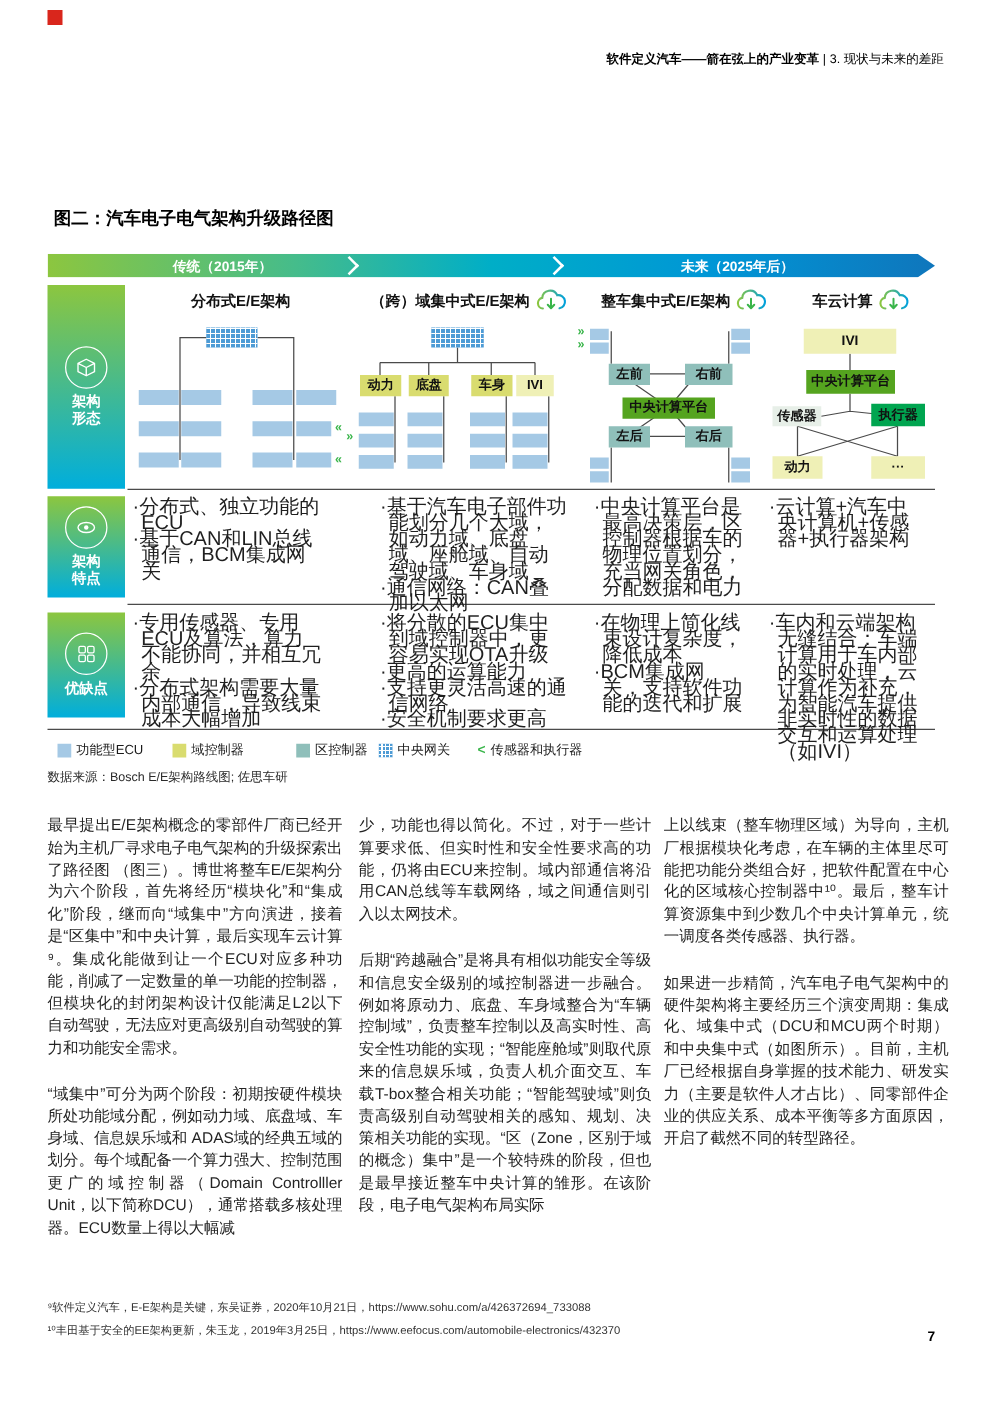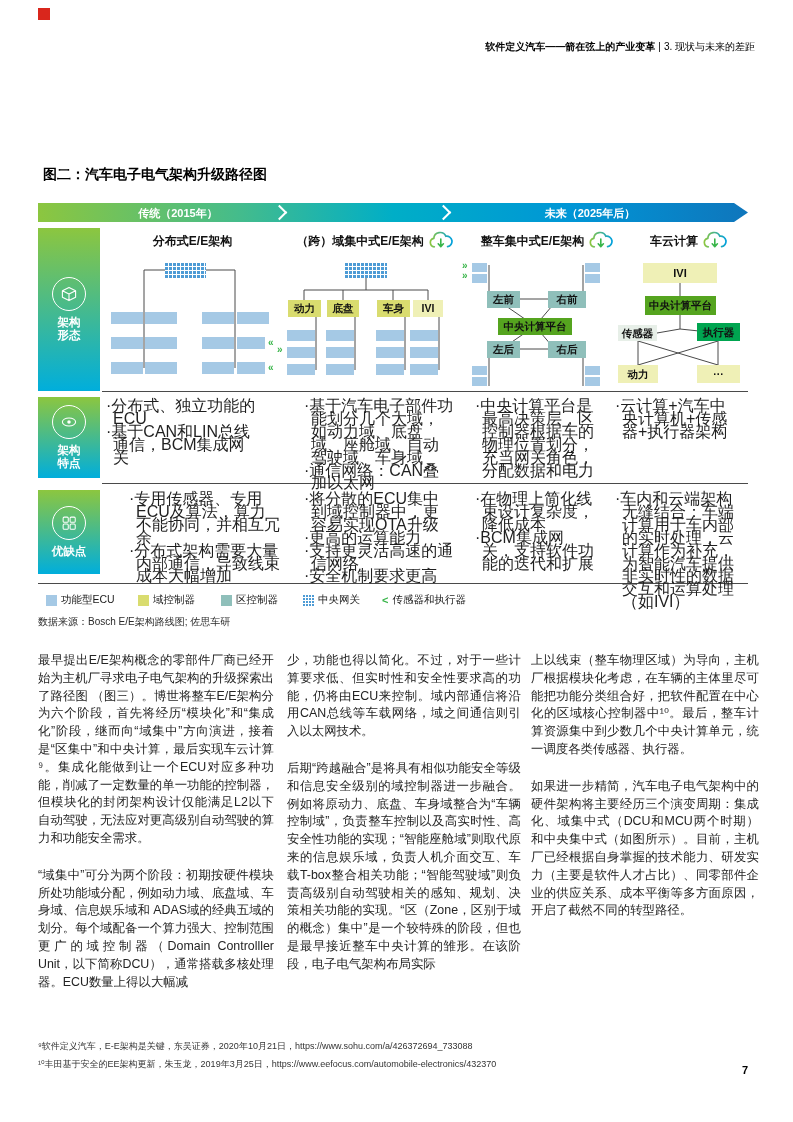--- a/index.html
+++ b/index.html
@@ -252,21 +252,21 @@
       <div class="bullet">·基于汽车电子部件功能划分几个大域，如动力域、底盘域、座舱域、自动驾驶域、车身域</div>
       <div class="bullet">·通信网络：CAN叠加以太网</div>
     </div>
     <div class="cellcol" style="left:437px;top:197px;width:120px;">
       <div class="bullet">·中央计算平台是最高决策层，区控制器根据车的物理位置划分，充当网关角色，分配数据和电力</div>
     </div>
     <div class="cellcol" style="left:577px;top:197px;width:122px;">
       <div class="bullet">·云计算+汽车中央计算机+传感器+执行器架构</div>
     </div>
 
-    <div class="cellcol" style="left:68px;top:290px;width:152px;margin-left:23px;">
+    <div class="cellcol" style="left:68px;top:290px;width:152px;">
       <div class="bullet">·专用传感器、专用ECU及算法，算力不能协同，并相互冗余</div>
       <div class="bullet">·分布式架构需要大量内部通信，导致线束成本大幅增加</div>
     </div>
     <div class="cellcol" style="left:266px;top:290px;width:150px;">
       <div class="bullet">·将分散的ECU集中到域控制器中，更容易实现OTA升级</div>
       <div class="bullet">·更高的运算能力</div>
       <div class="bullet">·支持更灵活高速的通信网络</div>
       <div class="bullet">·安全机制要求更高</div>
     </div>
     <div class="cellcol" style="left:437px;top:290px;width:120px;">
@@ -278,21 +278,21 @@
     </div>
 
     <div class="abs legend-item" style="left:8px;">
       <span class="sw sw-ecu"></span>
       <span>功能型ECU</span>
     </div>
     <div class="abs legend-item" style="left:100px;">
       <span class="sw sw-domain"></span>
       <span>域控制器</span>
     </div>
-    <div class="abs legend-item" style="left:183px;justify-content:space-between;">
+    <div class="abs legend-item" style="left:199px;justify-content:space-between;">
       <span class="sw sw-zone"></span>
       <span>区控制器</span>
     </div>
     <div class="abs legend-item" style="left:265px;">
       <span class="sw sw-gw"></span>
       <span>中央网关</span>
     </div>
     <div class="abs legend-item" style="left:344px;">
       <span class="sw-sensor">&lt;</span>
       <span>传感器和执行器</span>

